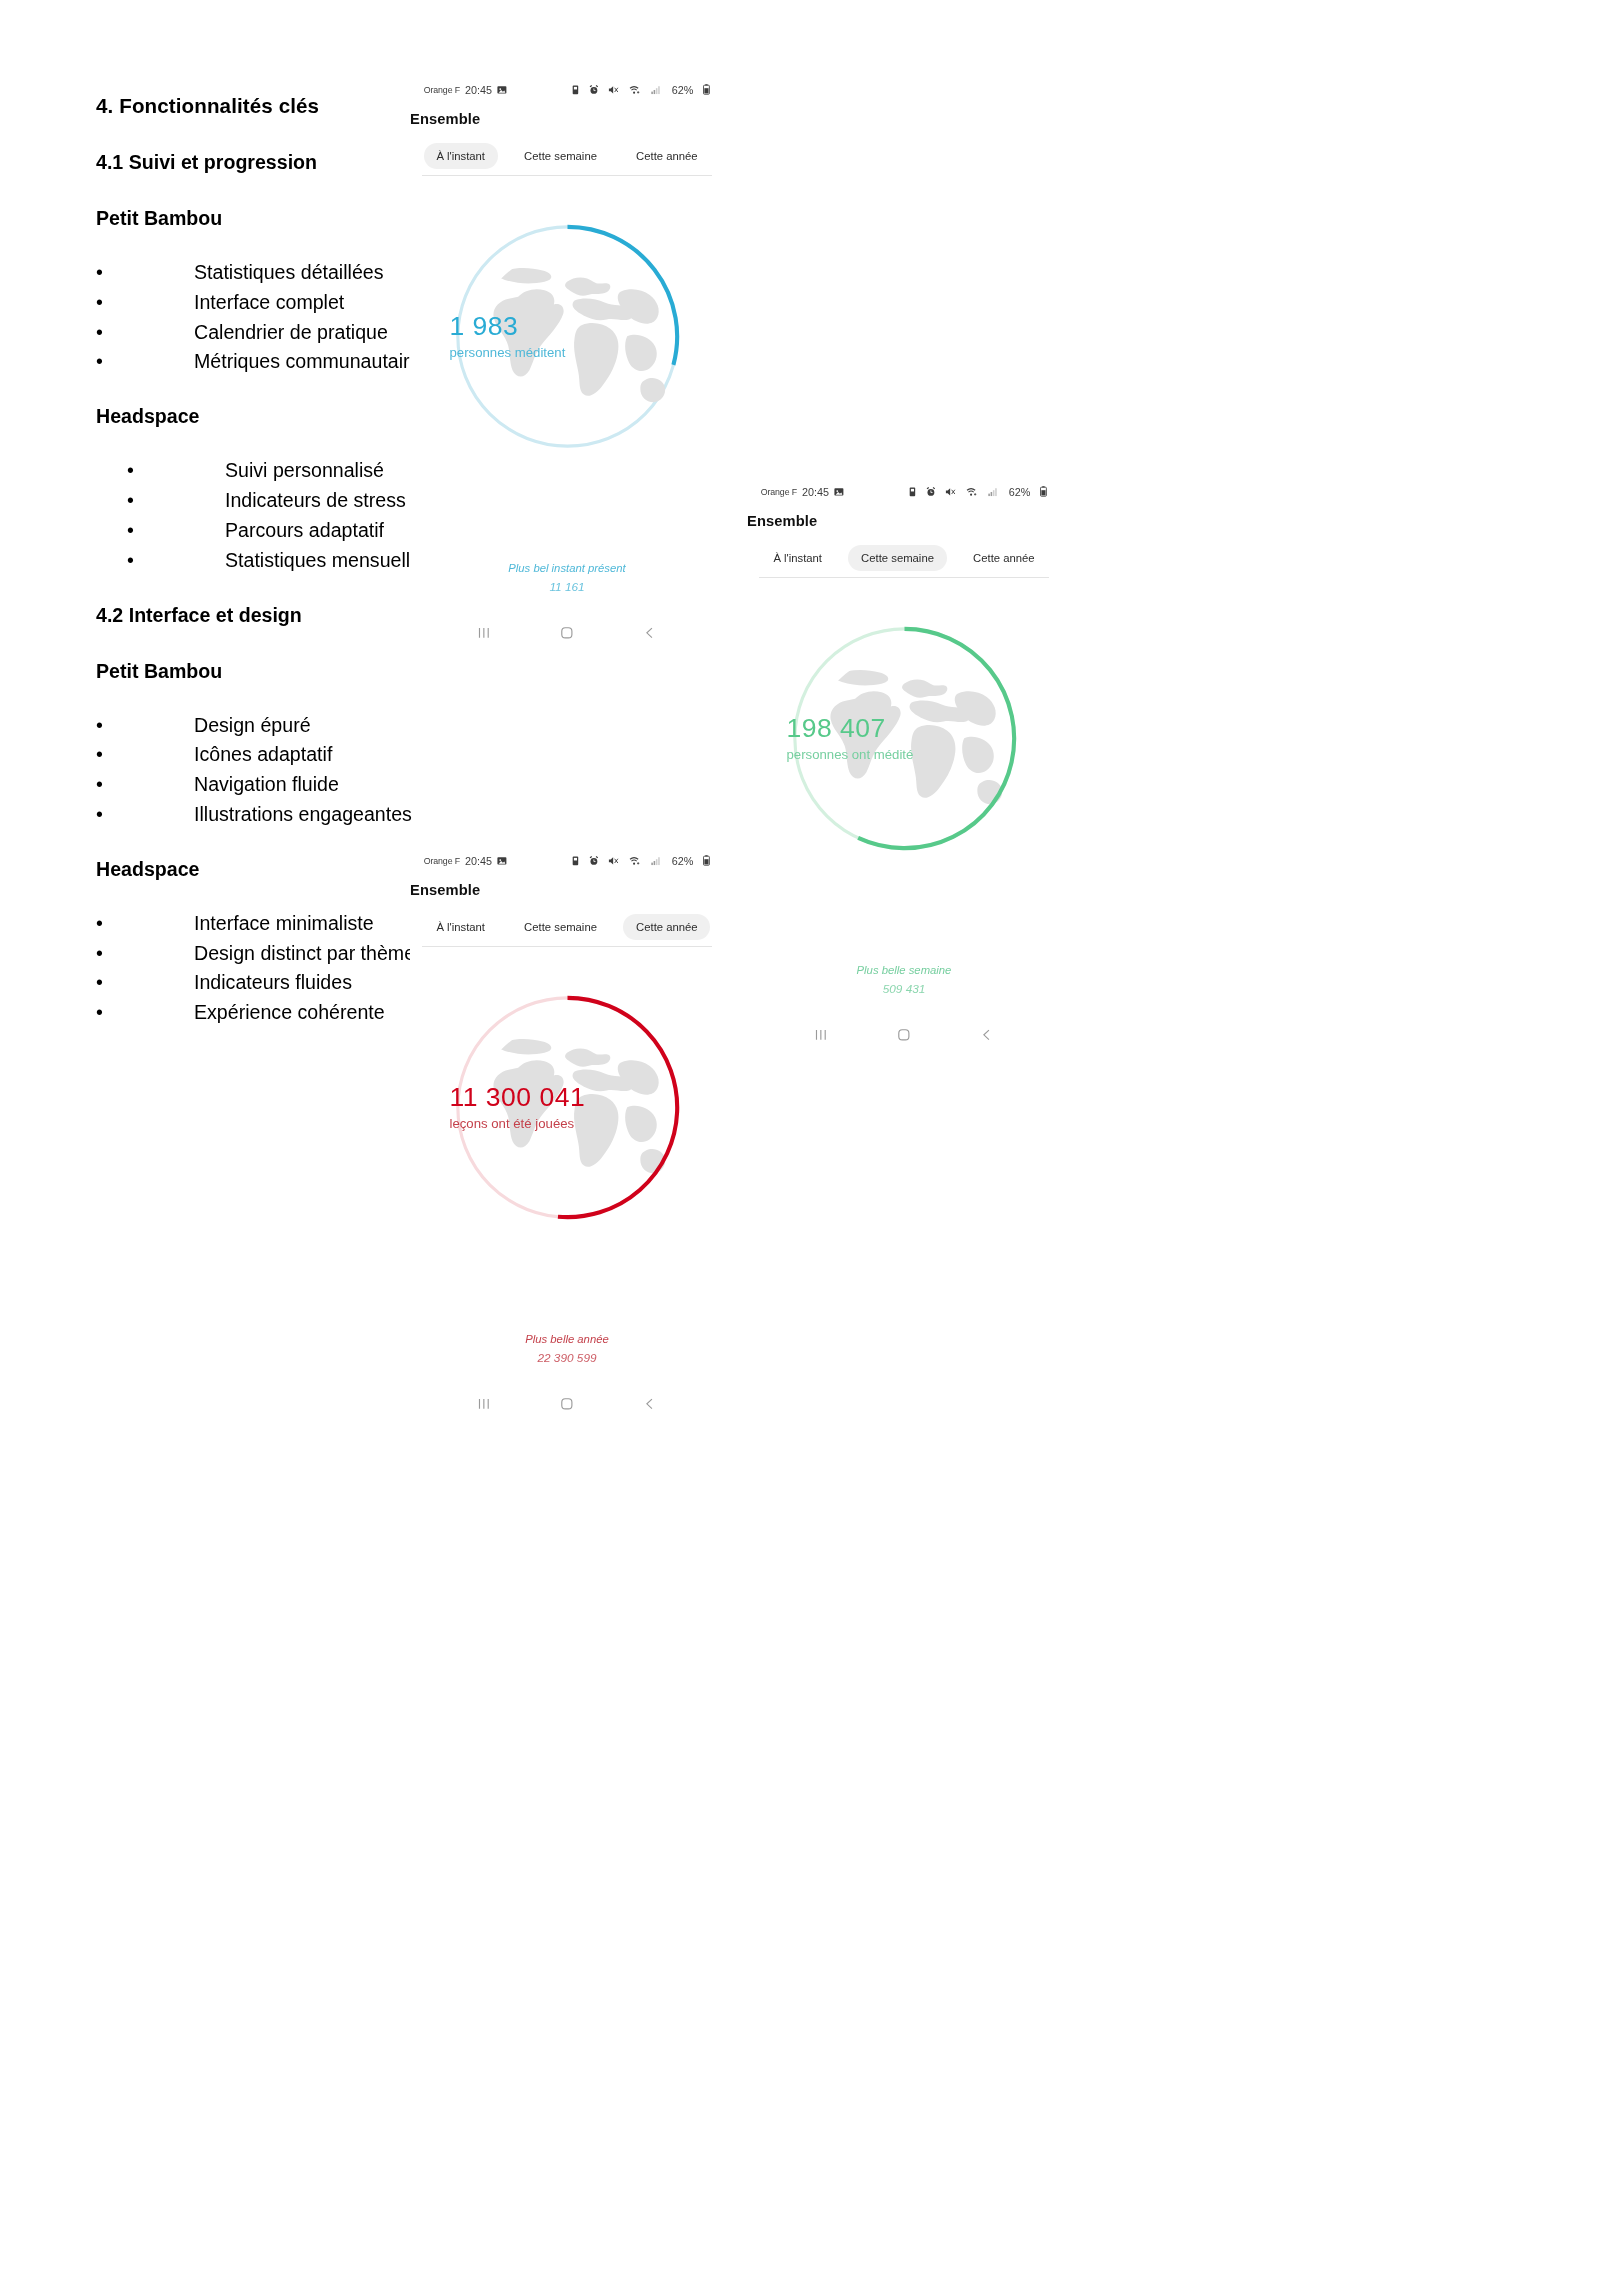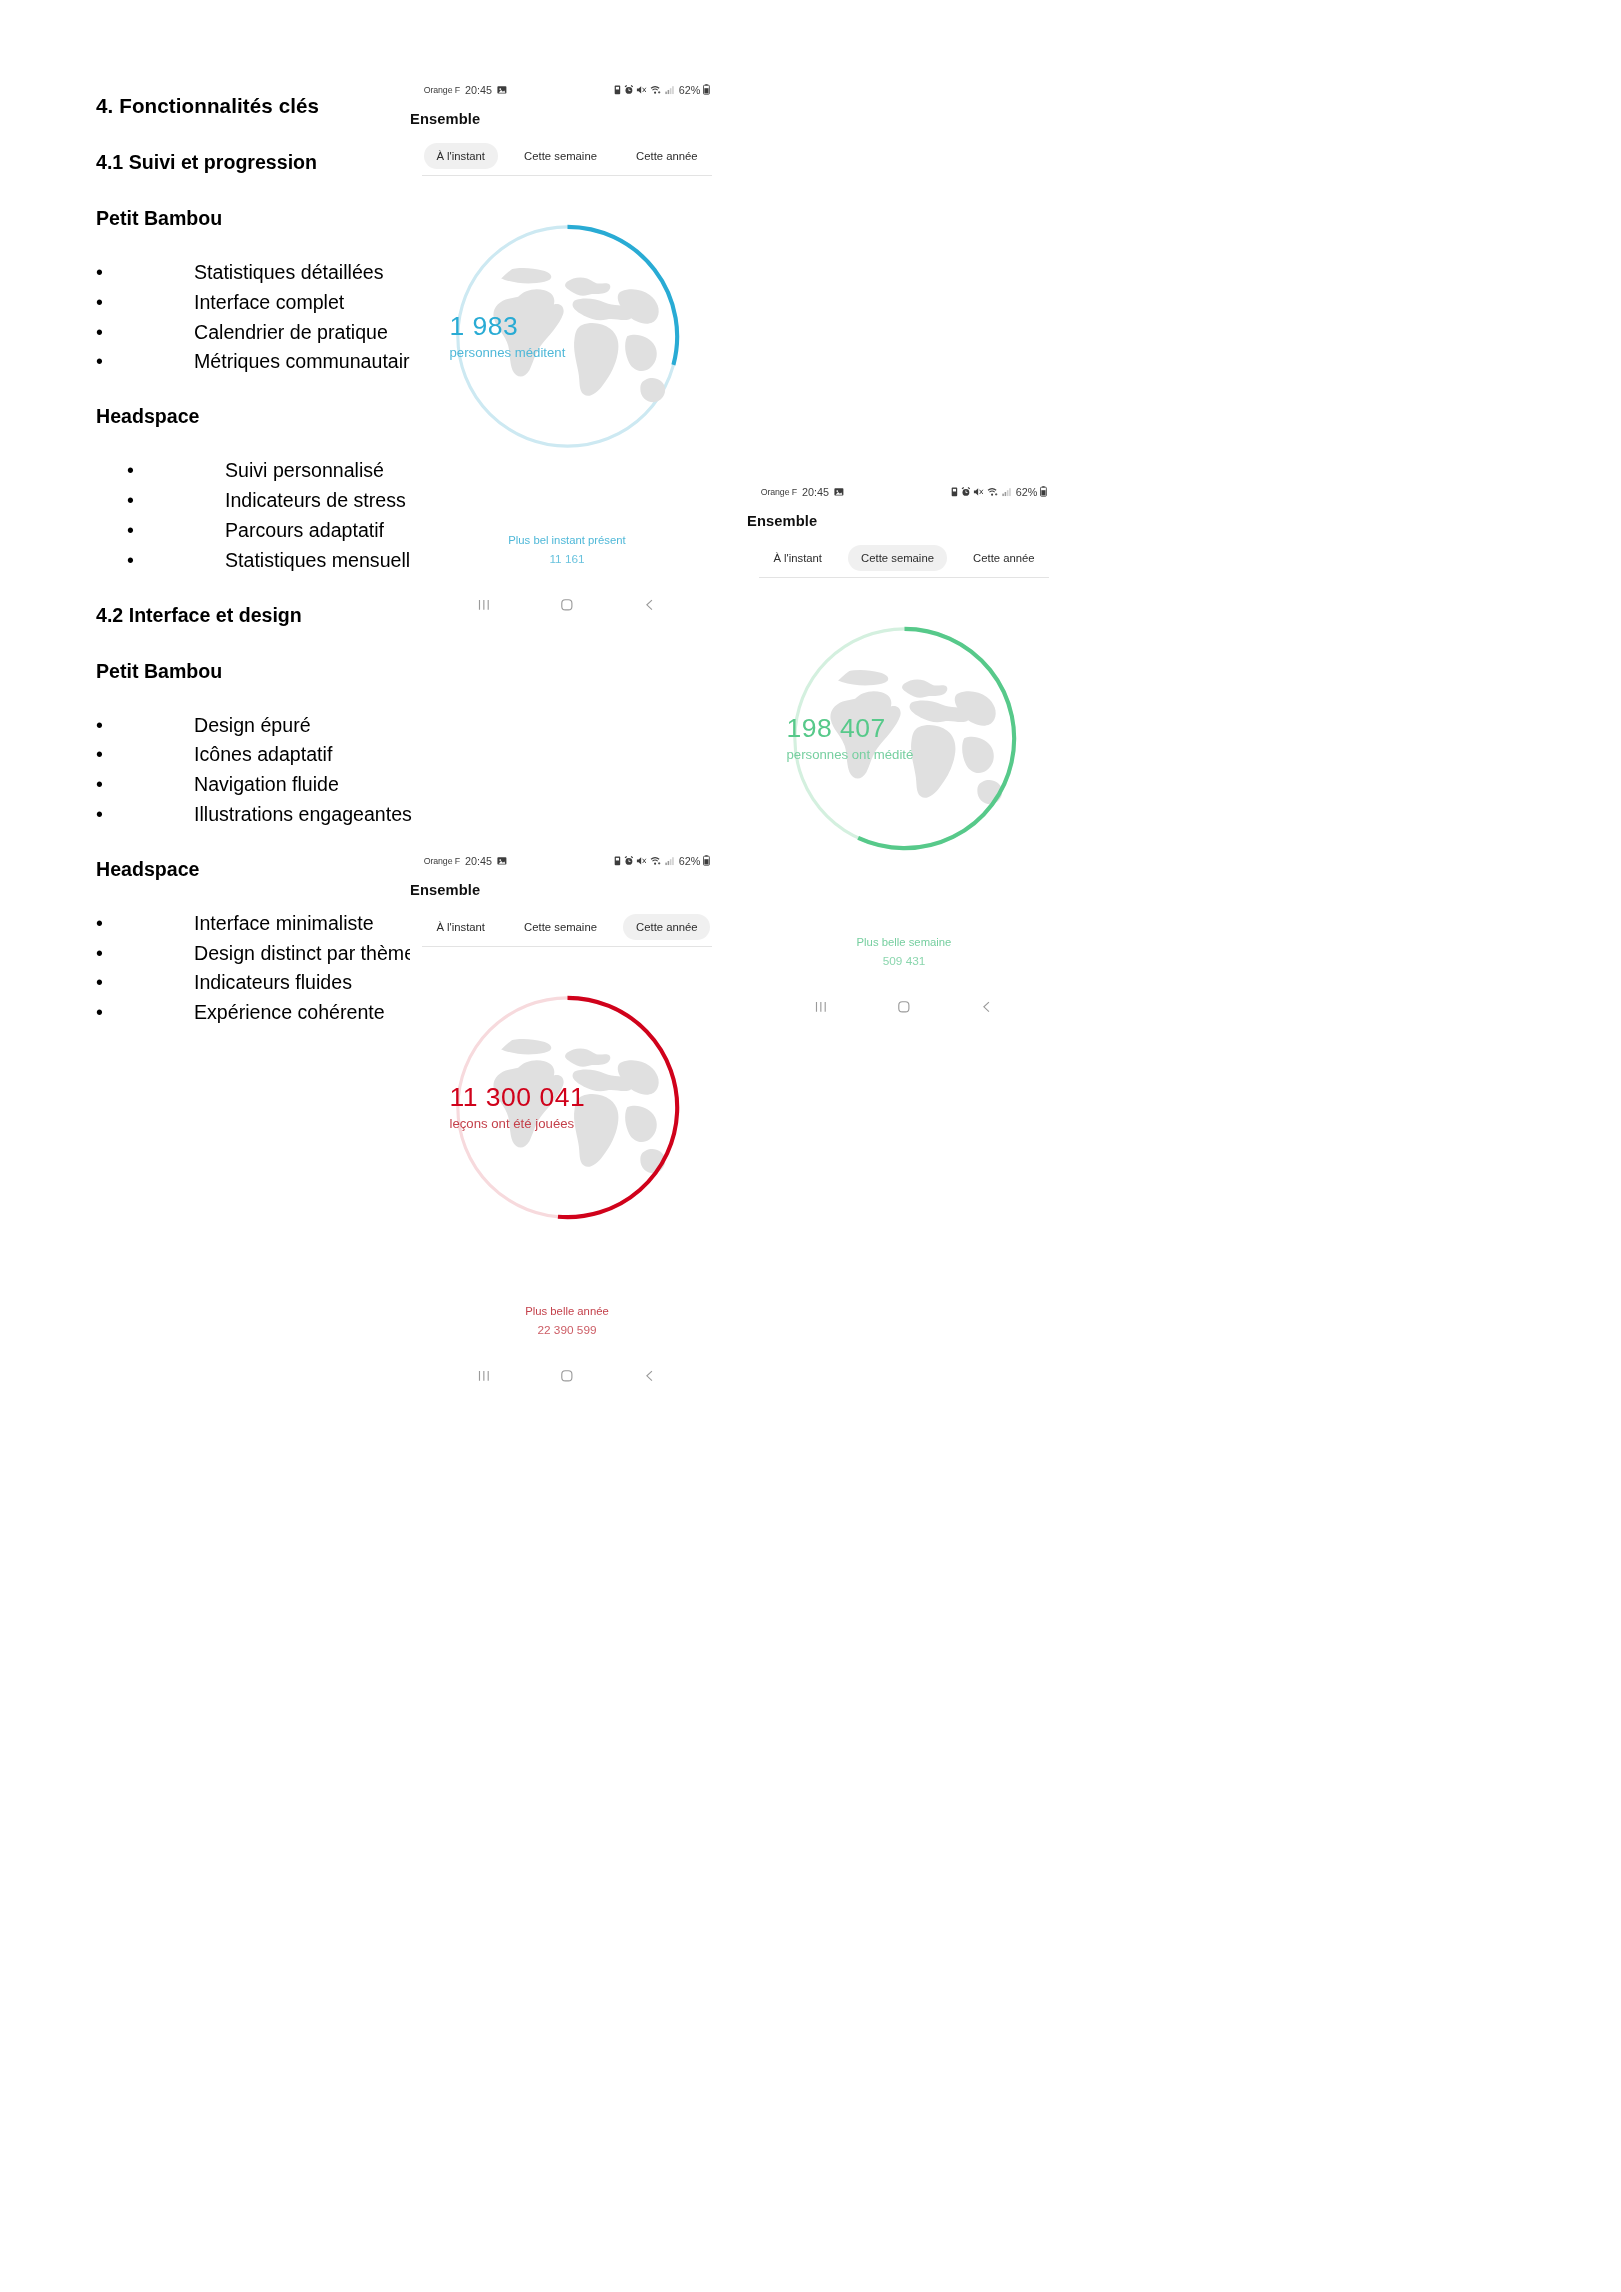--- a/index.html
+++ b/index.html
@@ -93,21 +93,21 @@
     display: flex;
     align-items: center;
     gap: 4.9px;
     white-space: nowrap;
   }
   .status-carrier { font-size: 8.8px; letter-spacing: -0.1px; }
   .status-time { font-size: 10.8px; }
   .status-right {
     display: flex;
     align-items: center;
-    gap: 3px;
+    gap: 10px;
     white-space: nowrap;
   }
   .sb-ico { display: inline-block; line-height: 1; }
   .sb-ico svg { display: block; }
   .status-battery-pct { font-size: 10.8px; margin-left: 1px; }
 
   
   .app-title {
     font-size: 14.7px;
     font-weight: bold;
@@ -167,21 +167,22 @@
     line-height: 1.1;
   }
   .globe-caption {
     font-size: 13.2px;
     margin-top: 3.9px;
   }
 
   
   .foot-stat {
     text-align: center;
-    margin-top: 80px;
+    margin-top: 108px;
+    font-style: italic;
   }
   .foot-label { font-size: 11.3px; }
   .foot-value { font-size: 11.8px; margin-top: 5.9px; opacity: 0.85; }
 
   
   .nav-bar {
     display: flex;
     align-items: center;
     justify-content: space-around;
     margin-top: 25.5px;

